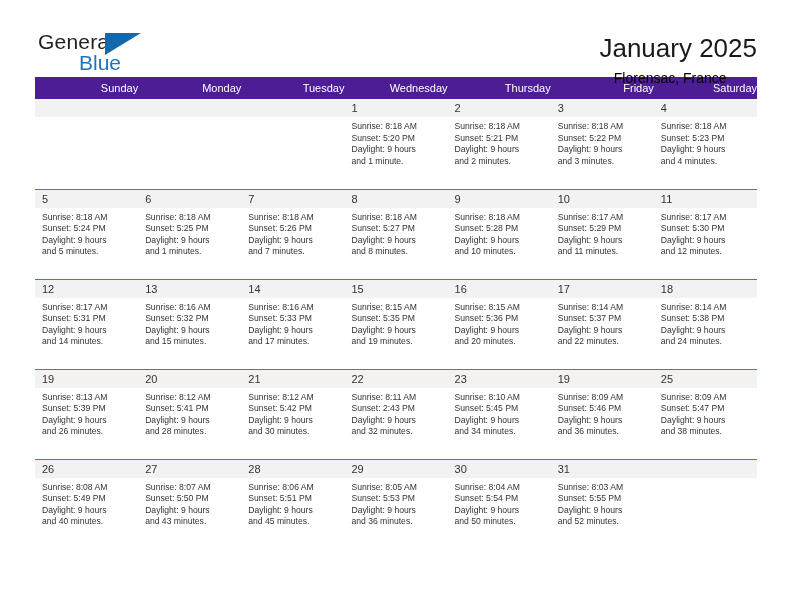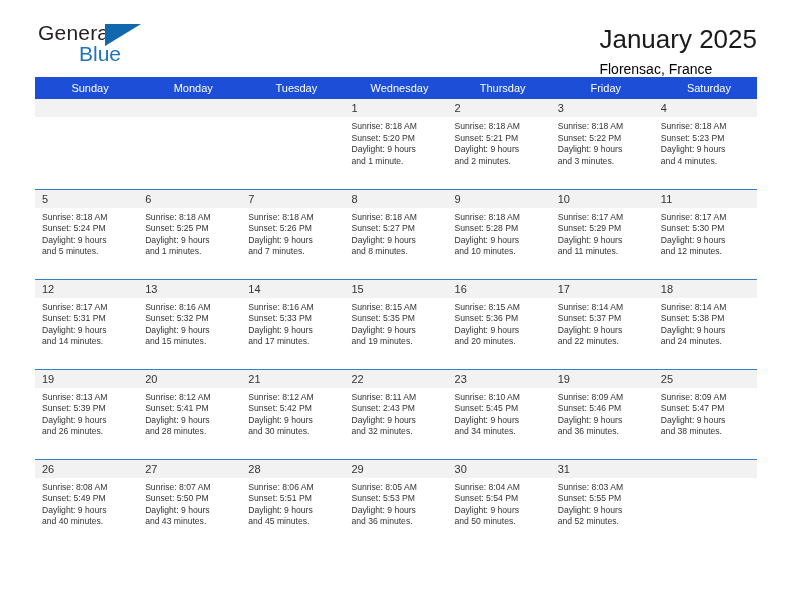--- a/index.html
+++ b/index.html
@@ -20,21 +20,21 @@
     height: 612px;
     box-sizing: border-box;
     padding: 0 35px;
   }
 
   
   .header {
     display: flex;
     align-items: flex-start;
     justify-content: space-between;
-    padding-top: 22px;
+    padding-top: 31px;
     height: 72px;
     box-sizing: border-box;
   }
   .brand {
     position: relative;
     width: 120px;
     height: 52px;
     padding-left: 3px;
   }
   .brand-general {
@@ -55,21 +55,21 @@
   .brand-triangle {
     position: absolute;
     left: 70px;
     top: 2px;
     width: 0;
     height: 0;
     border-left: 36px solid #1268ad;
     border-bottom: 22px solid transparent;
   }
   .title-block {
-    text-align: left;
+    text-align: center;
     padding-top: 2px;
   }
   .cal-title {
     font-size: 26px;
     color: #1a1a1a;
     line-height: 30px;
     font-weight: normal;
     margin: 0;
   }
   .cal-subtitle {
@@ -81,25 +81,25 @@
   }
 
   
   .calendar {
     width: 722px;
     border-collapse: collapse;
     table-layout: fixed;
     margin-top: 5px;
   }
   .calendar th {
-    background: #1d4ed8;
+    background: #4c1d95;
     color: #ffffff;
     font-size: 11px;
     font-weight: normal;
-    text-align: center;
+    text-align: right;
     padding: 5px 0 5px 7px;
     height: 20px;
     box-sizing: border-box;
     border: none;
   }
   .calendar td {
     vertical-align: top;
     padding: 0;
     border: none;
     border-top: 1px solid #3480c4;

